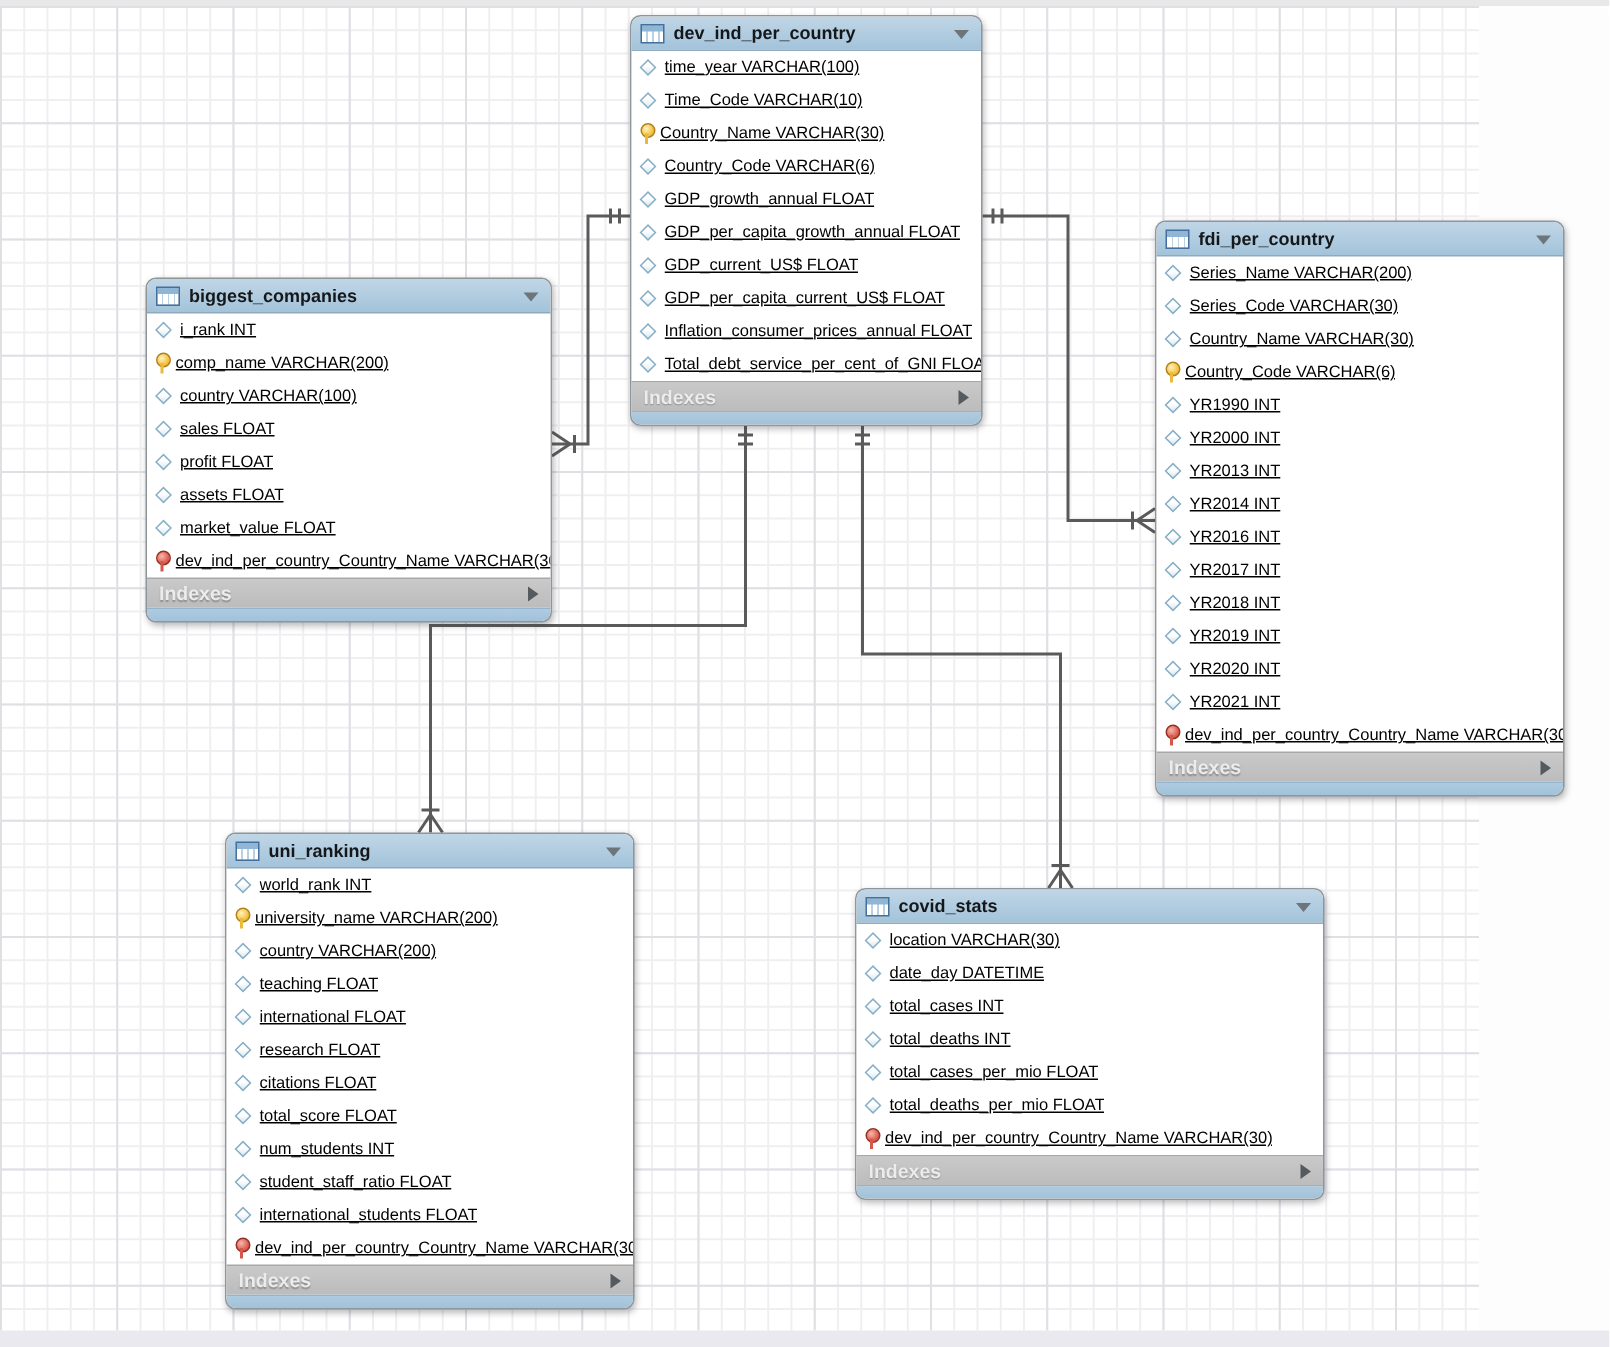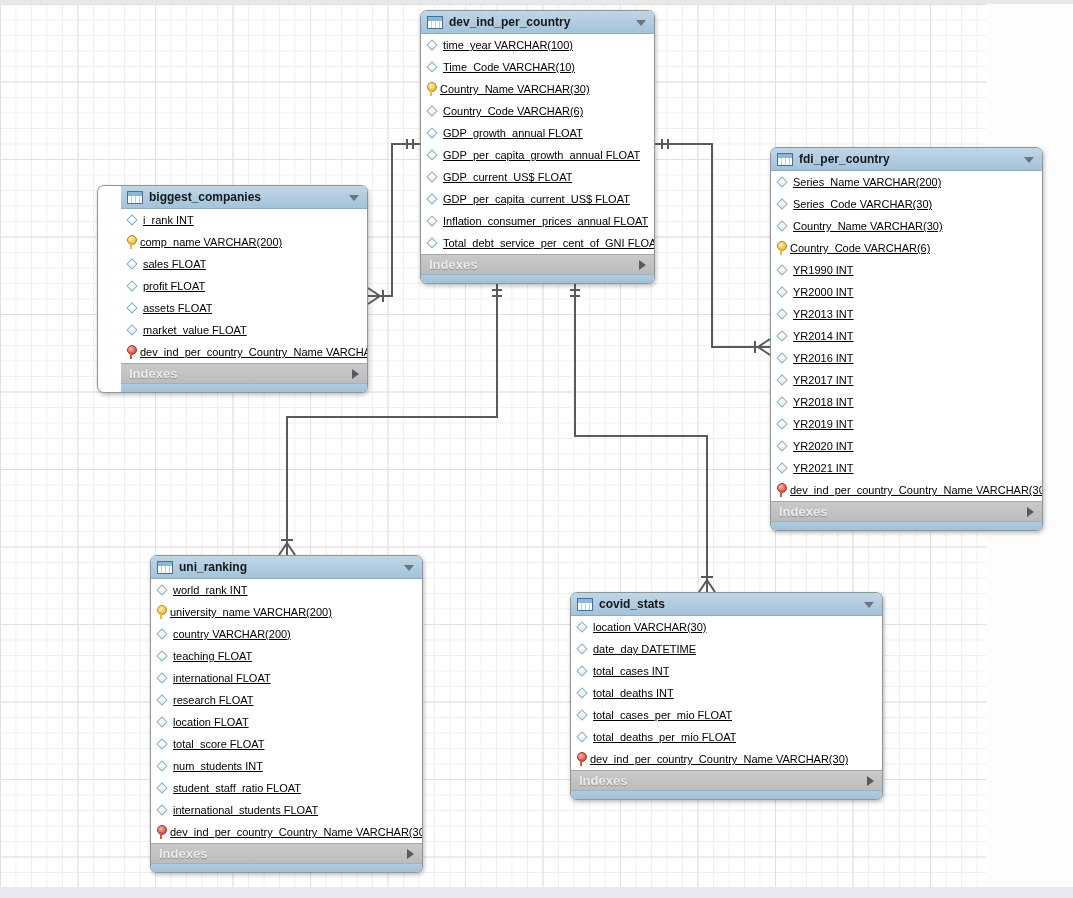--- a/index.html
+++ b/index.html
@@ -137,37 +137,41 @@
             <span class="ic ic-col"></span>
             <span class="lbl">Total_debt_service_per_cent_of_GNI FLOAT</span>
           </div>
         </div>
         <div class="tbl-footer">
           <span class="ftxt">Indexes</span>
           <span class="ftr-arrow"></span>
         </div>
         <div class="tbl-bottom"></div>
       </div>
-      <div class="tbl" style="left: 97px; top: 185px; width: 271px; padding-left: 23px;">
+      <div class="tbl" style="left: 97px; top: 185px; width: 271px;">
         <div class="tbl-header">
           <span class="tbl-icon"></span>
           <span class="tbl-title">biggest_companies</span>
           <span class="hdr-arrow"></span>
         </div>
         <div class="tbl-body">
           <div class="row">
             <span class="ic ic-col"></span>
             <span class="lbl">i_rank INT</span>
           </div>
           <div class="row">
             <span class="ic ic-key"></span>
             <span class="lbl">comp_name VARCHAR(200)</span>
           </div>
           <div class="row">
             <span class="ic ic-col"></span>
+            <span class="lbl">country VARCHAR(100)</span>
+          </div>
+          <div class="row">
+            <span class="ic ic-col"></span>
             <span class="lbl">sales FLOAT</span>
           </div>
           <div class="row">
             <span class="ic ic-col"></span>
             <span class="lbl">profit FLOAT</span>
           </div>
           <div class="row">
             <span class="ic ic-col"></span>
             <span class="lbl">assets FLOAT</span>
           </div>
@@ -286,21 +290,21 @@
           <div class="row">
             <span class="ic ic-col"></span>
             <span class="lbl">international FLOAT</span>
           </div>
           <div class="row">
             <span class="ic ic-col"></span>
             <span class="lbl">research FLOAT</span>
           </div>
           <div class="row">
             <span class="ic ic-col"></span>
-            <span class="lbl">location FLOAT</span>
+            <span class="lbl">citations FLOAT</span>
           </div>
           <div class="row">
             <span class="ic ic-col"></span>
             <span class="lbl">total_score FLOAT</span>
           </div>
           <div class="row">
             <span class="ic ic-col"></span>
             <span class="lbl">num_students INT</span>
           </div>
           <div class="row">

